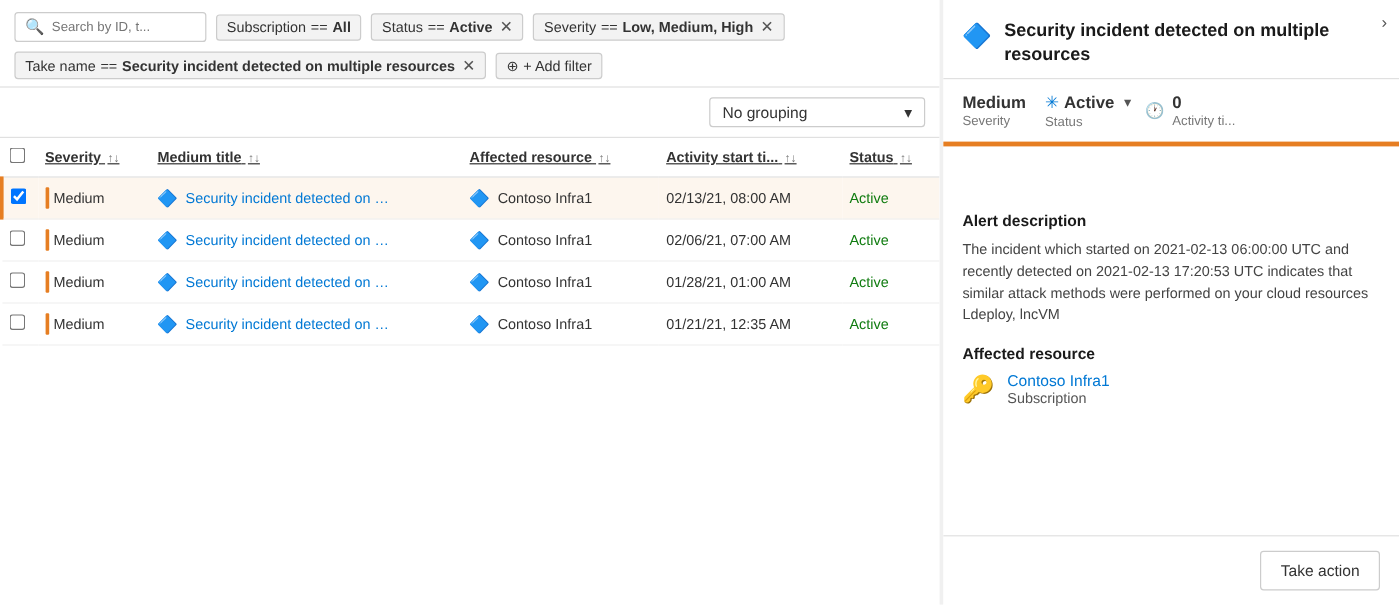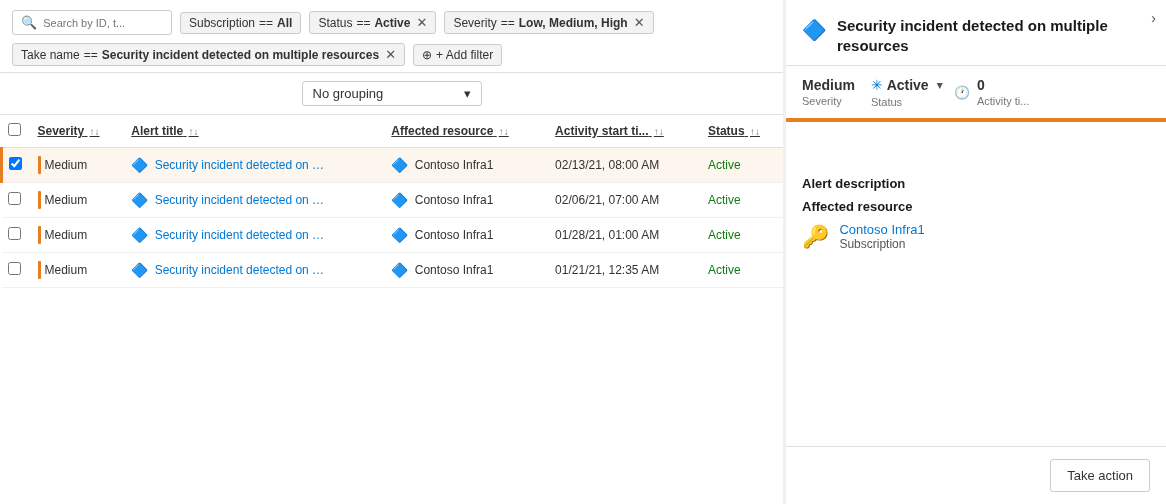--- a/index.html
+++ b/index.html
@@ -15,21 +15,21 @@
     .filter-row1 { display: flex; align-items: center; gap: 8px; margin-bottom: 8px; flex-wrap: wrap; }
     .search-box { display: flex; align-items: center; border: 1px solid #ccc; border-radius: 3px; padding: 4px 8px; gap: 6px; min-width: 160px; background: #fff; }
     .search-box input { border: none; outline: none; font-size: 11px; color: #555; width: 110px; }
     .filter-chip { display: inline-flex; align-items: center; gap: 4px; background: #f3f3f3; border: 1px solid #ccc; border-radius: 3px; padding: 3px 8px; font-size: 12px; }
     .filter-chip .chip-val { font-weight: 700; }
     .chip-close { cursor: pointer; color: #555; font-size: 13px; margin-left: 2px; }
     .filter-row2 { display: flex; align-items: center; gap: 8px; }
     .add-filter-btn { display: inline-flex; align-items: center; gap: 4px; background: #f3f3f3; border: 1px solid #ccc; border-radius: 3px; padding: 3px 8px; font-size: 12px; cursor: pointer; }
 
     
-    .grouping-bar { display: flex; justify-content: center; padding: 8px 12px; border-bottom: 1px solid #e0e0e0; }
+    .grouping-bar { display: flex; justify-content: flex-end; padding: 8px 12px; border-bottom: 1px solid #e0e0e0; }
     .grouping-dropdown { display: flex; align-items: center; gap: 6px; border: 1px solid #ccc; border-radius: 3px; padding: 4px 10px; font-size: 13px; cursor: pointer; background: #fff; min-width: 180px; justify-content: space-between; }
 
     
     .table-container { flex: 1; overflow-y: auto; }
     table { width: 100%; border-collapse: collapse; }
     thead tr { border-bottom: 1px solid #e0e0e0; text-decoration: underline; }
     thead th { padding: 8px 6px; text-align: left; font-weight: 600; font-size: 12px; color: #333; white-space: nowrap; }
     thead th .sort-icon { font-size: 10px; margin-left: 2px; color: #777; }
     tbody tr { border-bottom: 1px solid #f0f0f0; }
     tbody tr.selected { background: #fdf6ee; }
@@ -145,21 +145,21 @@
         <thead>
           <tr>
             <th class="checkbox-cell">
               <input type="checkbox" style="">
             </th>
             <th>
               <span>Severity</span>
               <span class="sort-icon">↑↓</span>
             </th>
             <th>
-              <span>Alert title</span>
+              <span>Medium title</span>
               <span class="sort-icon">↑↓</span>
             </th>
             <th>
               <span>Affected resource</span>
               <span class="sort-icon">↑↓</span>
             </th>
             <th>
               <span>Activity start ti...</span>
               <span class="sort-icon">↑↓</span>
             </th>
@@ -314,20 +314,21 @@
         <span class="activity-clock">🕐</span>
         <div style="display:flex;flex-direction:column;gap:2px;">
           <span class="activity-count">0</span>
           <span class="activity-label">Activity ti...</span>
         </div>
       </div>
     </div>
 
     <div class="panel-content">
       <div class="section-title">Alert description</div>
+      <div class="desc-text">The incident which started on 2021-02-13 06:00:00 UTC and recently detected on 2021-02-13 17:20:53 UTC indicates that similar attack methods were performed on your cloud resources Ldeploy, lncVM</div>
 
       <div class="section-title">Affected resource</div>
       <div class="affected-resource-row">
         <span class="resource-key-icon">🔑</span>
         <div>
           <div><a href="#" class="resource-link">Contoso Infra1</a></div>
           <div class="resource-sub">Subscription</div>
         </div>
       </div>
     </div>

